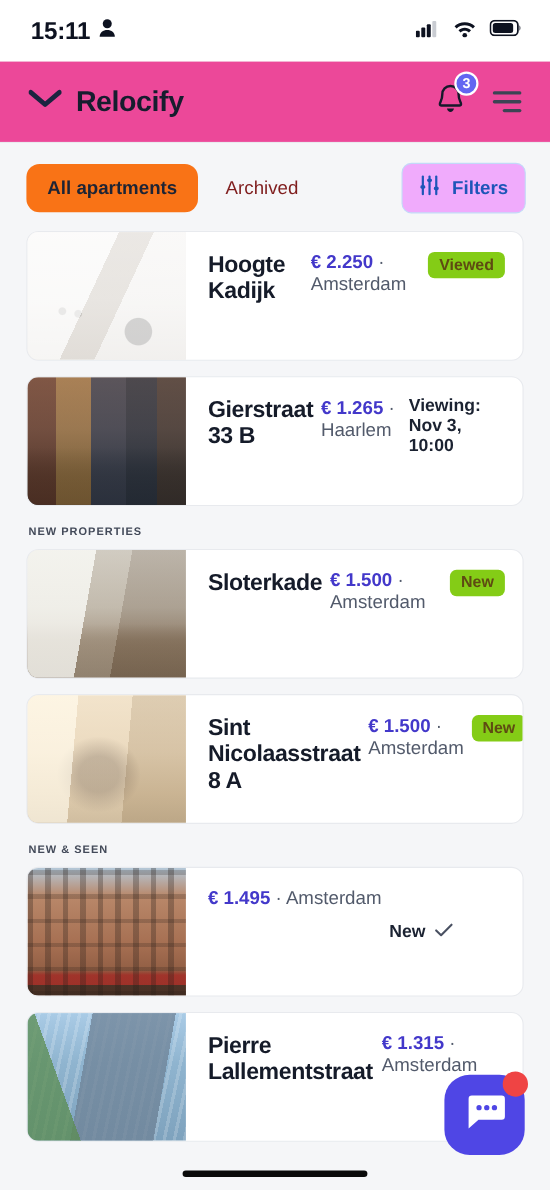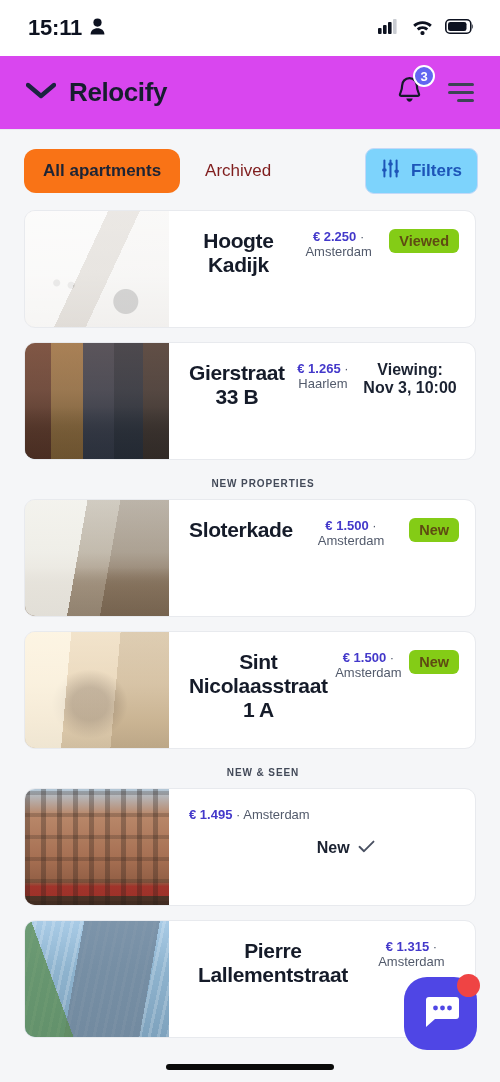--- a/index.html
+++ b/index.html
@@ -2,35 +2,35 @@
 <html><head>
 <meta charset="utf-8">
 <style>
   * { margin:0; padding:0; box-sizing:border-box; }
   html, body {
     width:500px; height:1082px;
     font-family:"Liberation Sans", sans-serif;
     background:#f5f6f8;
     overflow:hidden;
   }
-  #app { position:relative; width:500px; height:1082px; background:#f5f6f8;text-align:center; }
+  #app { position:relative; width:500px; height:1082px; background:#f5f6f8; }
 
   
   .statusbar {
     height:56px; background:#ffffff;
     display:flex; align-items:center; justify-content:space-between;
     padding:0 26px 0 28px;
   }
   .sb-left { display:flex; align-items:center; gap:8px; }
   .sb-time { font-size:22px; font-weight:600; color:#0d1220; letter-spacing:-0.2px; }
   .sb-right { display:flex; align-items:center; gap:11px; }
 
   
   .header {
-    height:74px; background:#d946ef;
+    height:74px; background:#ec4899;
     display:flex; align-items:center; justify-content:space-between;
     padding:0 26px 0 26px;
     border-bottom:1px solid #e9ebef;
   }
   .brand { display:flex; align-items:center; gap:13px; }
   .brand-name { font-size:26px; font-weight:700; color:#161d2e; letter-spacing:-0.4px; }
   .header-actions { display:flex; align-items:center; gap:25px; }
   .bell-wrap { position:relative; display:flex; align-items:center; }
   .bell-badge {
     position:absolute; top:-11px; right:-12px;
@@ -54,42 +54,42 @@
   }
   .tab {
     font-size:17px; font-weight:700; color:#1d2435;
     padding:12px 19px; border-radius:12px; background:transparent;
   }
   .tab.active { background:#f97316; }
   .tab.inactive { color:#7f1d1d; font-weight:500; }
   .spacer { flex:1; }
   .filters-btn {
     display:flex; align-items:center; gap:11px;
-    background:#7dd3fc; border:1px solid #c3d9f8;
+    background:#f0abfc; border:1px solid #c3d9f8;
     border-radius:9px; padding:10px 15px;
     color:#1d55b8; font-size:17px; font-weight:600;
   }
 
   
   .section-label {
     font-size:10px; font-weight:700; color:#434a59;
     letter-spacing:0.9px; padding:18px 0 10px 26px;
   }
 
   
   .cards { padding:0 24px; display:flex; flex-direction:column; gap:14px; }
   .card {
     display:flex; background:#fff;
     border:1px solid #e8eaee; border-radius:11px;
     overflow:hidden; min-height:118px;
   }
   .thumb { width:144px; flex:0 0 144px; background:#d7d8da; position:relative; }
   .card-body { flex:1; padding:18px 16px 16px 20px; display:flex; flex-direction:row; gap:7px; }
   .card-title { font-size:21px; font-weight:700; color:#151b29; letter-spacing:-0.35px; line-height:1.15; }
-  .card-sub { font-size:13px; color:#525a6b; }
+  .card-sub { font-size:17px; color:#525a6b; }
   .card-sub .price { color:#4338ca; font-weight:600; }
   .badge {
     align-self:flex-start;
     background:#84cc16; color:#5e4b12;
     font-size:14.5px; font-weight:700;
     padding:4px 10px; border-radius:6px;
   }
   .plain-flag {
     display:flex; align-items:center; gap:8px;
     font-size:16px; font-weight:700; color:#1b2231;
@@ -272,21 +272,21 @@
           <div class="thumb th-3"></div>
           <div class="card-body">
             <div class="card-title">Sloterkade</div>
             <div class="card-sub"><span class="price">€ 1.500</span><span> · </span><span>Amsterdam</span></div>
             <div class="badge">New</div>
           </div>
         </div>
         <div class="card">
           <div class="thumb th-4"></div>
           <div class="card-body">
-            <div class="card-title">Sint Nicolaasstraat 1 A</div>
+            <div class="card-title">Sint Nicolaasstraat 8 A</div>
             <div class="card-sub"><span class="price">€ 1.500</span><span> · </span><span>Amsterdam</span></div>
             <div class="badge">New</div>
           </div>
         </div>
       </div>
       <div class="section-label">NEW &amp; SEEN</div>
       <div class="cards">
         <div class="card">
           <div class="thumb th-5"></div>
           <div class="card-body">

